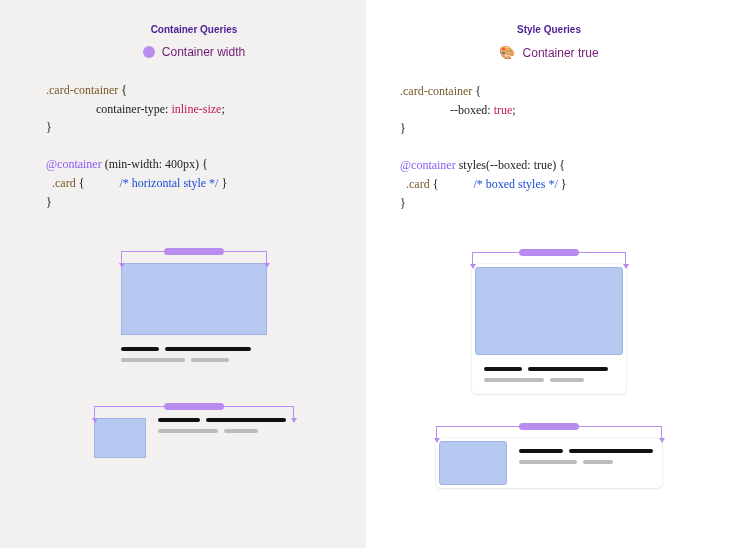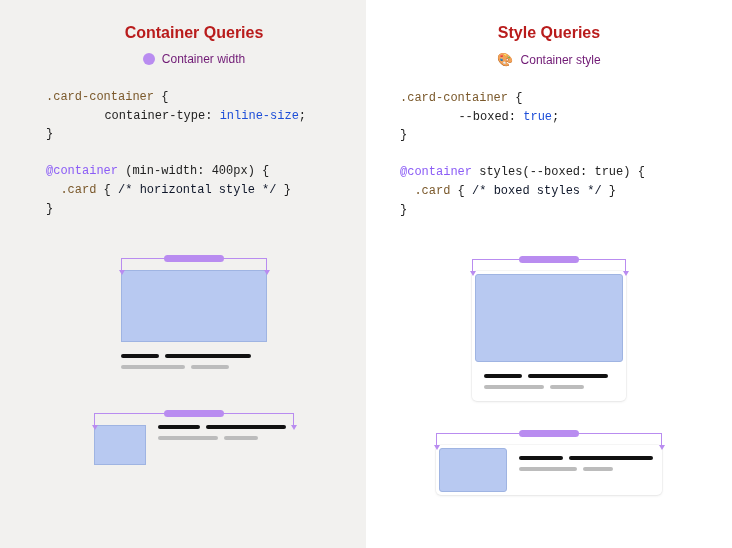--- a/index.html
+++ b/index.html
@@ -15,23 +15,23 @@
     width: 50%;
     padding: 24px 28px 10px 40px;
     display: flex;
     flex-direction: column;
     align-items: center;
   }
   .col.left { background: #f2f1ef; padding-left: 46px; padding-right: 24px; }
   .col.right { background: #ffffff; padding-left: 34px; padding-right: 34px; }
 
   .heading {
-    font-size: 16px;
+    font-size: 10px;
     font-weight: 800;
-    color: #b91c1c;
+    color: #4c1d95;
     margin-bottom: 10px;
     text-align: center;
   }
   .legend {
     display: flex;
     align-items: center;
     gap: 7px;
     font-size: 12px;
     color: #701a75;
     margin-bottom: 22px;
@@ -39,32 +39,32 @@
   .dot {
     width: 12px; height: 12px; border-radius: 50%;
     background: #b98cf0;
   }
   .palette {
     font-size: 13px;
   }
 
   pre.code {
     width: 100%;
-    font-family: Liberation Mono, monospace;
+    font-family: Liberation Serif, serif;
     font-size: 12px;
     line-height: 1.55;
     white-space: pre;
     color: #222;
     margin-bottom: 32px;
   }
   .tok-sel   { color: #7a582a; }
   .tok-prop  { color: #222; margin-left: 44px; }
-  .tok-val   { color: #1d4ed8; }
+  .tok-val   { color: #be185d; }
   .tok-rule  { color: #8b5cf6; }
-  .tok-comm  { color: #0f172a; }
+  .tok-comm  { color: #1d4ed8; margin-left: 32px; }
 
   
   .bracket {
     position: relative;
     height: 24px;
     margin: 0 auto -4px auto;
   }
   .bracket .bar {
     position: absolute;
     left: 0; right: 0; top: 8px;
@@ -220,21 +220,21 @@
         </div>
       </div>
     </div>
   </div>
 </div>
 
 <div class="col right">
   <div class="heading">Style Queries</div>
   <div class="legend">
     <span class="palette">🎨</span>
-    <span>Container style</span>
+    <span>Container true</span>
   </div>
 
   <pre class="code"><span class="tok-sel">.card-container</span> {
   <span class="tok-prop">--boxed</span>: <span class="tok-val">true</span>;
 }
 
 <span class="tok-rule">@container</span> <span>styles(--boxed: true)</span> {
   <span class="tok-sel">.card</span> { <span class="tok-comm">/* boxed styles */</span> }
 }</pre>
 

